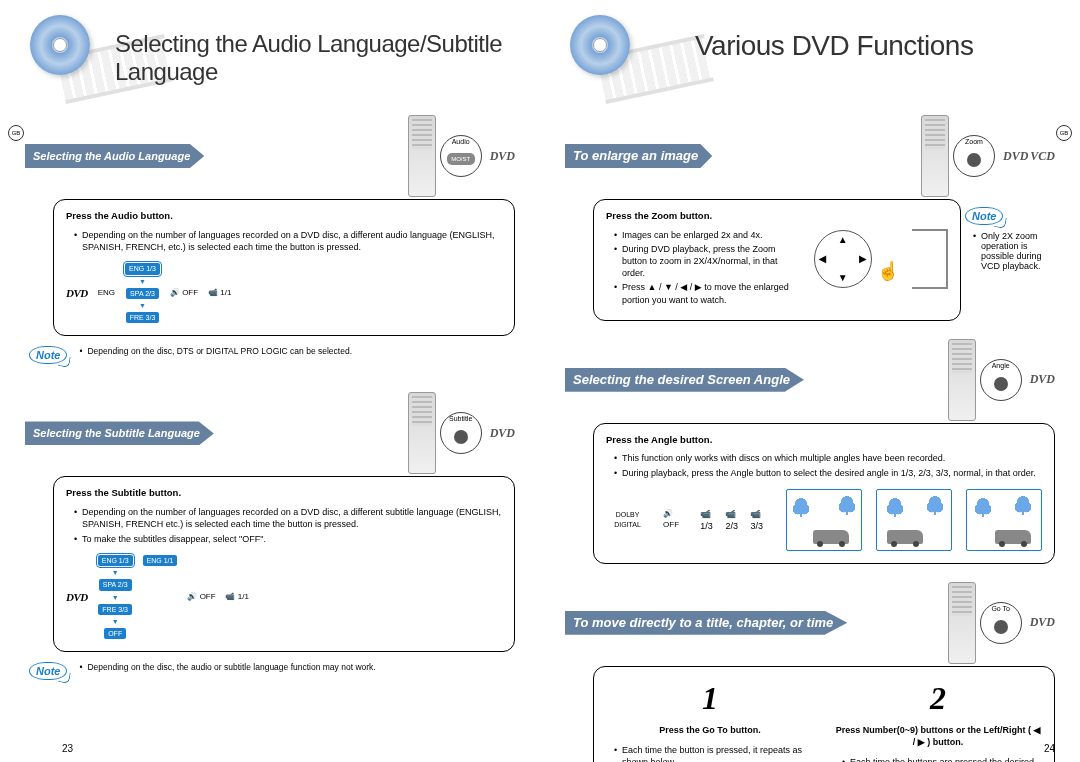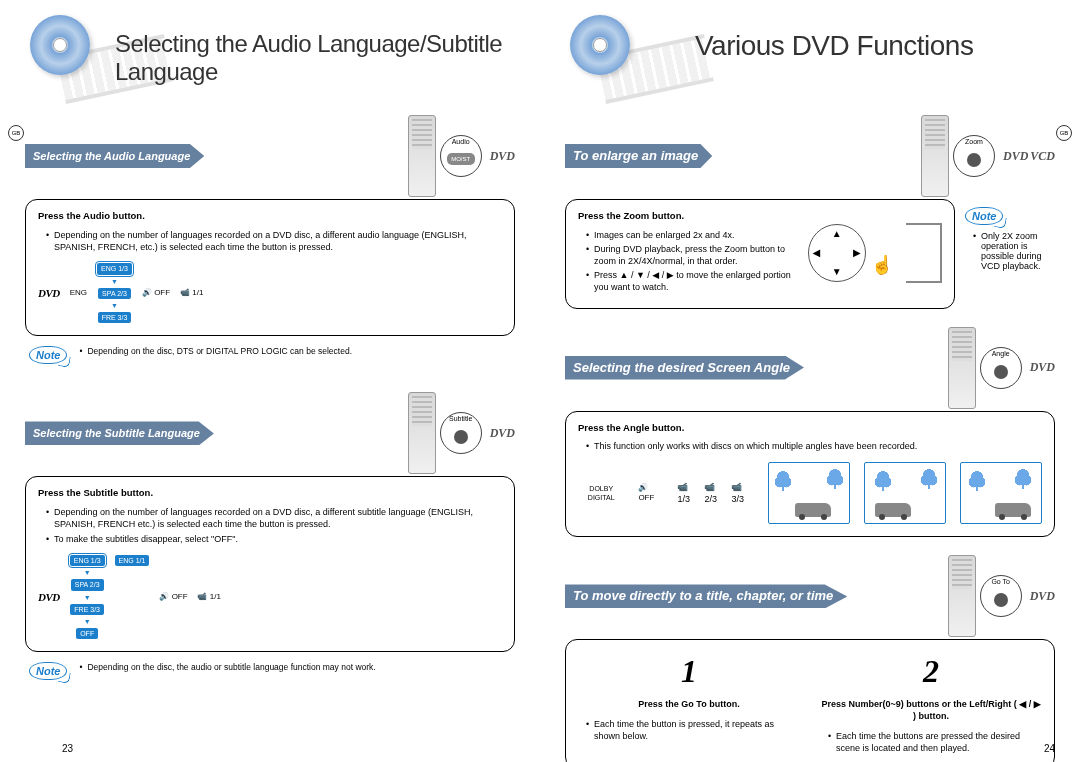--- a/index.html
+++ b/index.html
@@ -176,20 +176,21 @@
   font-family:'Times New Roman',serif;
   margin-left:2px;
 }
 .content-box {
   border: 1.5px solid #000;
   border-radius: 12px;
   padding: 10px 12px 12px 12px;
   margin-top: -2px;
   font-size: 9px;
   line-height: 1.35;
+  margin-left: 28px;
 }
 .instruction-main {
   font-weight: bold;
   margin-bottom: 6px;
   font-size: 9.5px;
 }
 .bullets { margin: 0; padding: 0 0 0 8px; list-style: none; }
 .bullets li { position:relative; padding-left:8px; margin-bottom:2px; }
 .bullets li::before { content:"•"; position:absolute; left:0; }
 .lang-display {
@@ -420,21 +421,21 @@
         <div class="header-tab">To enlarge an image</div>
         <div class="remote"></div>
         <div class="btn-callout">
           <div class="callout-circle"></div>
           <div class="callout-label">Zoom</div>
           <div class="callout-btn" style="background:#555;border-radius:50%;width:14px;height:14px;"></div>
         </div>
         <div class="dvd-badge">DVD</div>
         <div class="dvd-badge">VCD</div>
       </div>
-      <div style="display:flex;gap:10px;">
+      <div style="display:flex;gap:4px;">
         <div class="content-box" style="flex:1;">
           <div style="display:flex;gap:12px;">
             <div style="flex:1;">
               <div class="instruction-main">Press the Zoom button.</div>
               <ul class="bullets">
                 <li>Images can be enlarged 2x and 4x.</li>
                 <li>During DVD playback, press the Zoom button to zoom in 2X/4X/normal, in that order.</li>
                 <li>Press ▲ / ▼ / ◀ / ▶ to move the enlarged portion you want to watch.</li>
               </ul>
             </div>
@@ -467,20 +468,21 @@
           <div class="callout-circle"></div>
           <div class="callout-label">Angle</div>
           <div class="callout-btn" style="background:#555;border-radius:50%;width:14px;height:14px;"></div>
         </div>
         <div class="dvd-badge">DVD</div>
       </div>
       <div class="content-box">
         <div class="instruction-main">Press the Angle button.</div>
         <ul class="bullets">
           <li>This function only works with discs on which multiple angles have been recorded.</li>
+          <li>During playback, press the Angle button to select the desired angle in 1/3, 2/3, 3/3, normal, in that order.</li>
         </ul>
         <div class="angle-row">
           <div style="font-size:7px;text-align:center;">DOLBY DIGITAL</div>
           <span style="font-size:8px;">🔊 <span>OFF</span></span>
           <div class="angle-indicator">
             <span class="cam">📹 <span>1/3</span></span>
             <span class="cam">📹 <span>2/3</span></span>
             <span class="cam">📹 <span>3/3</span></span>
           </div>
           <div class="scene">

